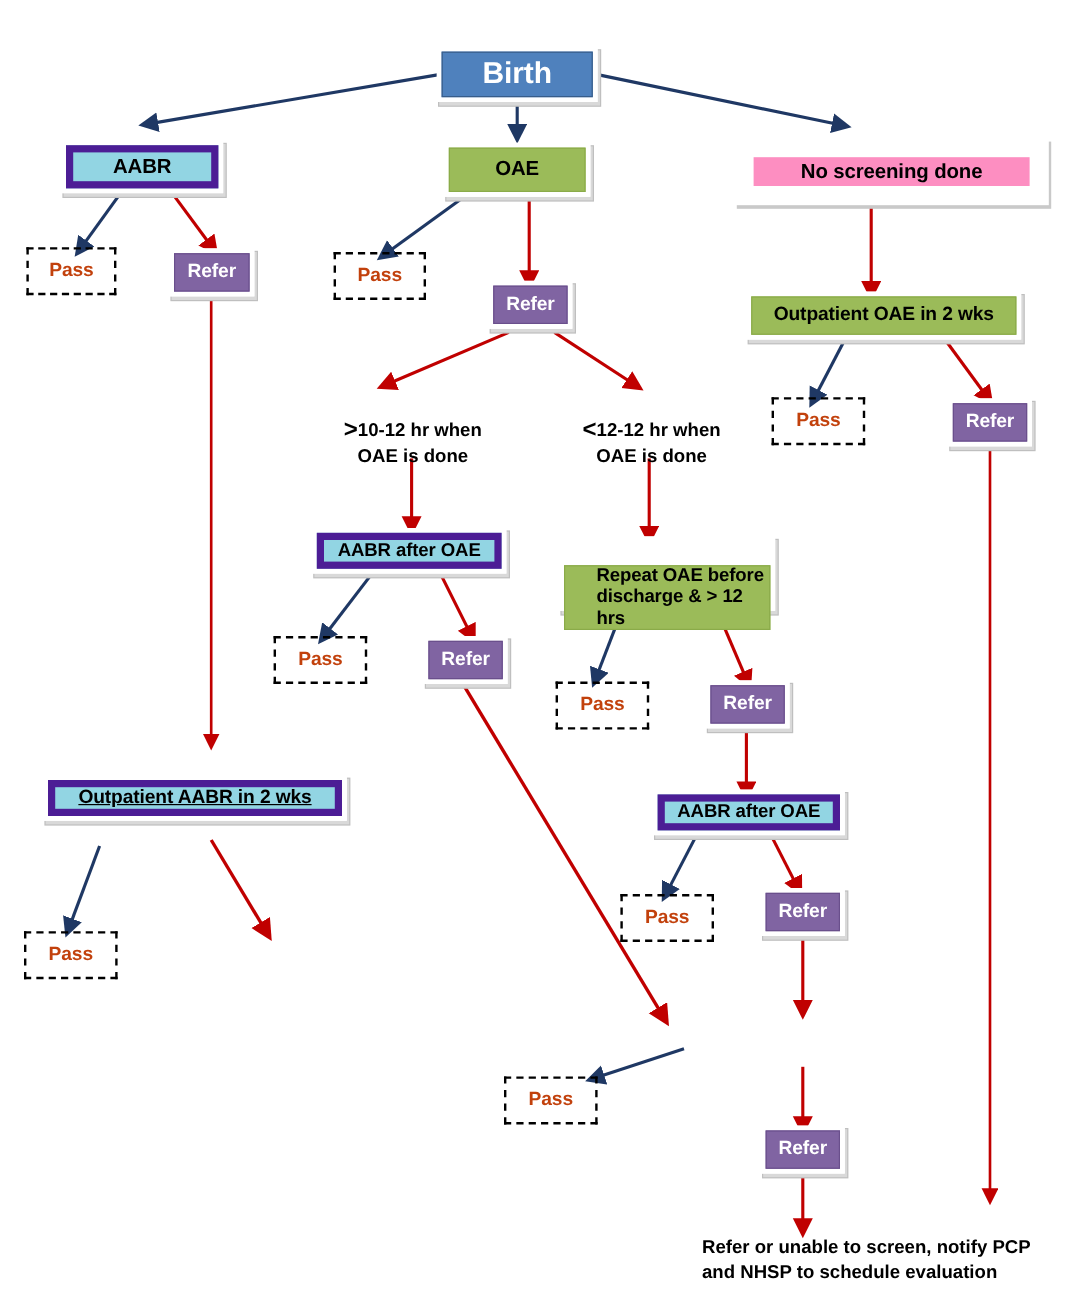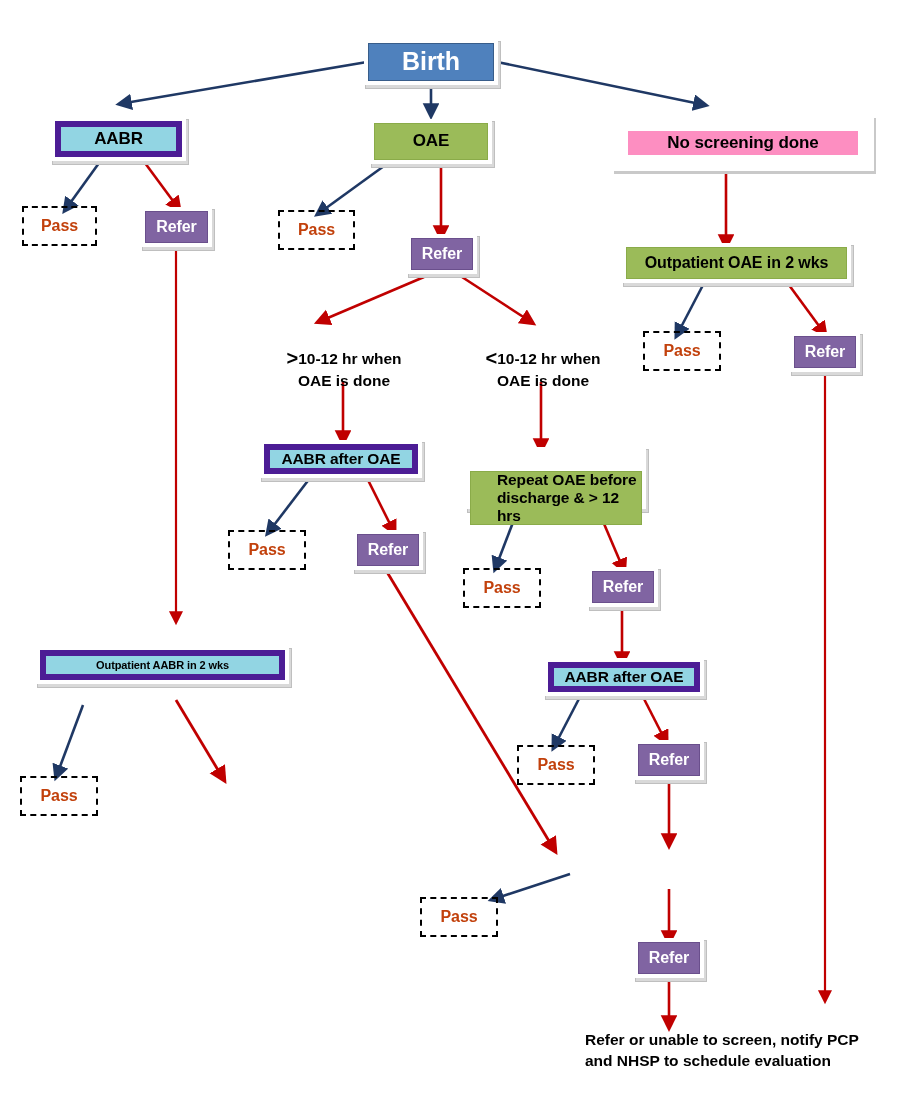--- a/index.html
+++ b/index.html
@@ -201,21 +201,21 @@
   <div class="node box purple" style="left:790px; top:332px; width:70px; height:40px; font-size:16px;">
     <span class="fill">Refer</span>
   </div>
 
   <div class="label-lt" style="left:262px; top:325px; width:164px; font-size:15.5px;">
     <span class="cmp">&gt;</span><span>10-12 hr when
 OAE is done</span>
   </div>
 
   <div class="label-lt" style="left:461px; top:325px; width:164px; font-size:15.5px;">
-    <span class="cmp">&lt;</span><span>10-12 hr when
+    <span class="cmp">&lt;</span><span>12-12 hr when
 OAE is done</span>
   </div>
 
   <div class="node box cyan" style="left:260px; top:440px; width:162px; height:38px; font-size:15.5px;">
     <span class="fill">AABR after OAE</span>
   </div>
 
   <div class="node pass" style="left:228px; top:530px; width:78px; height:40px; font-size:16px;">
     <span>Pass</span>
   </div>
@@ -242,21 +242,21 @@
   </div>
 
   <div class="node pass" style="left:517px; top:745px; width:78px; height:40px; font-size:16px;">
     <span>Pass</span>
   </div>
 
   <div class="node box purple" style="left:634px; top:740px; width:70px; height:40px; font-size:16px;">
     <span class="fill">Refer</span>
   </div>
 
-  <div class="node box cyan" style="left:36px; top:646px; width:253px; height:38px; font-size:11px;">
+  <div class="node box cyan" style="left:36px; top:646px; width:253px; height:38px; font-size:16px;text-decoration:underline;">
     <span class="fill">Outpatient AABR in 2 wks</span>
   </div>
 
   <div class="node pass" style="left:20px; top:776px; width:78px; height:40px; font-size:16px;">
     <span>Pass</span>
   </div>
 
 
 
   <div class="node pass" style="left:420px; top:897px; width:78px; height:40px; font-size:16px;">

